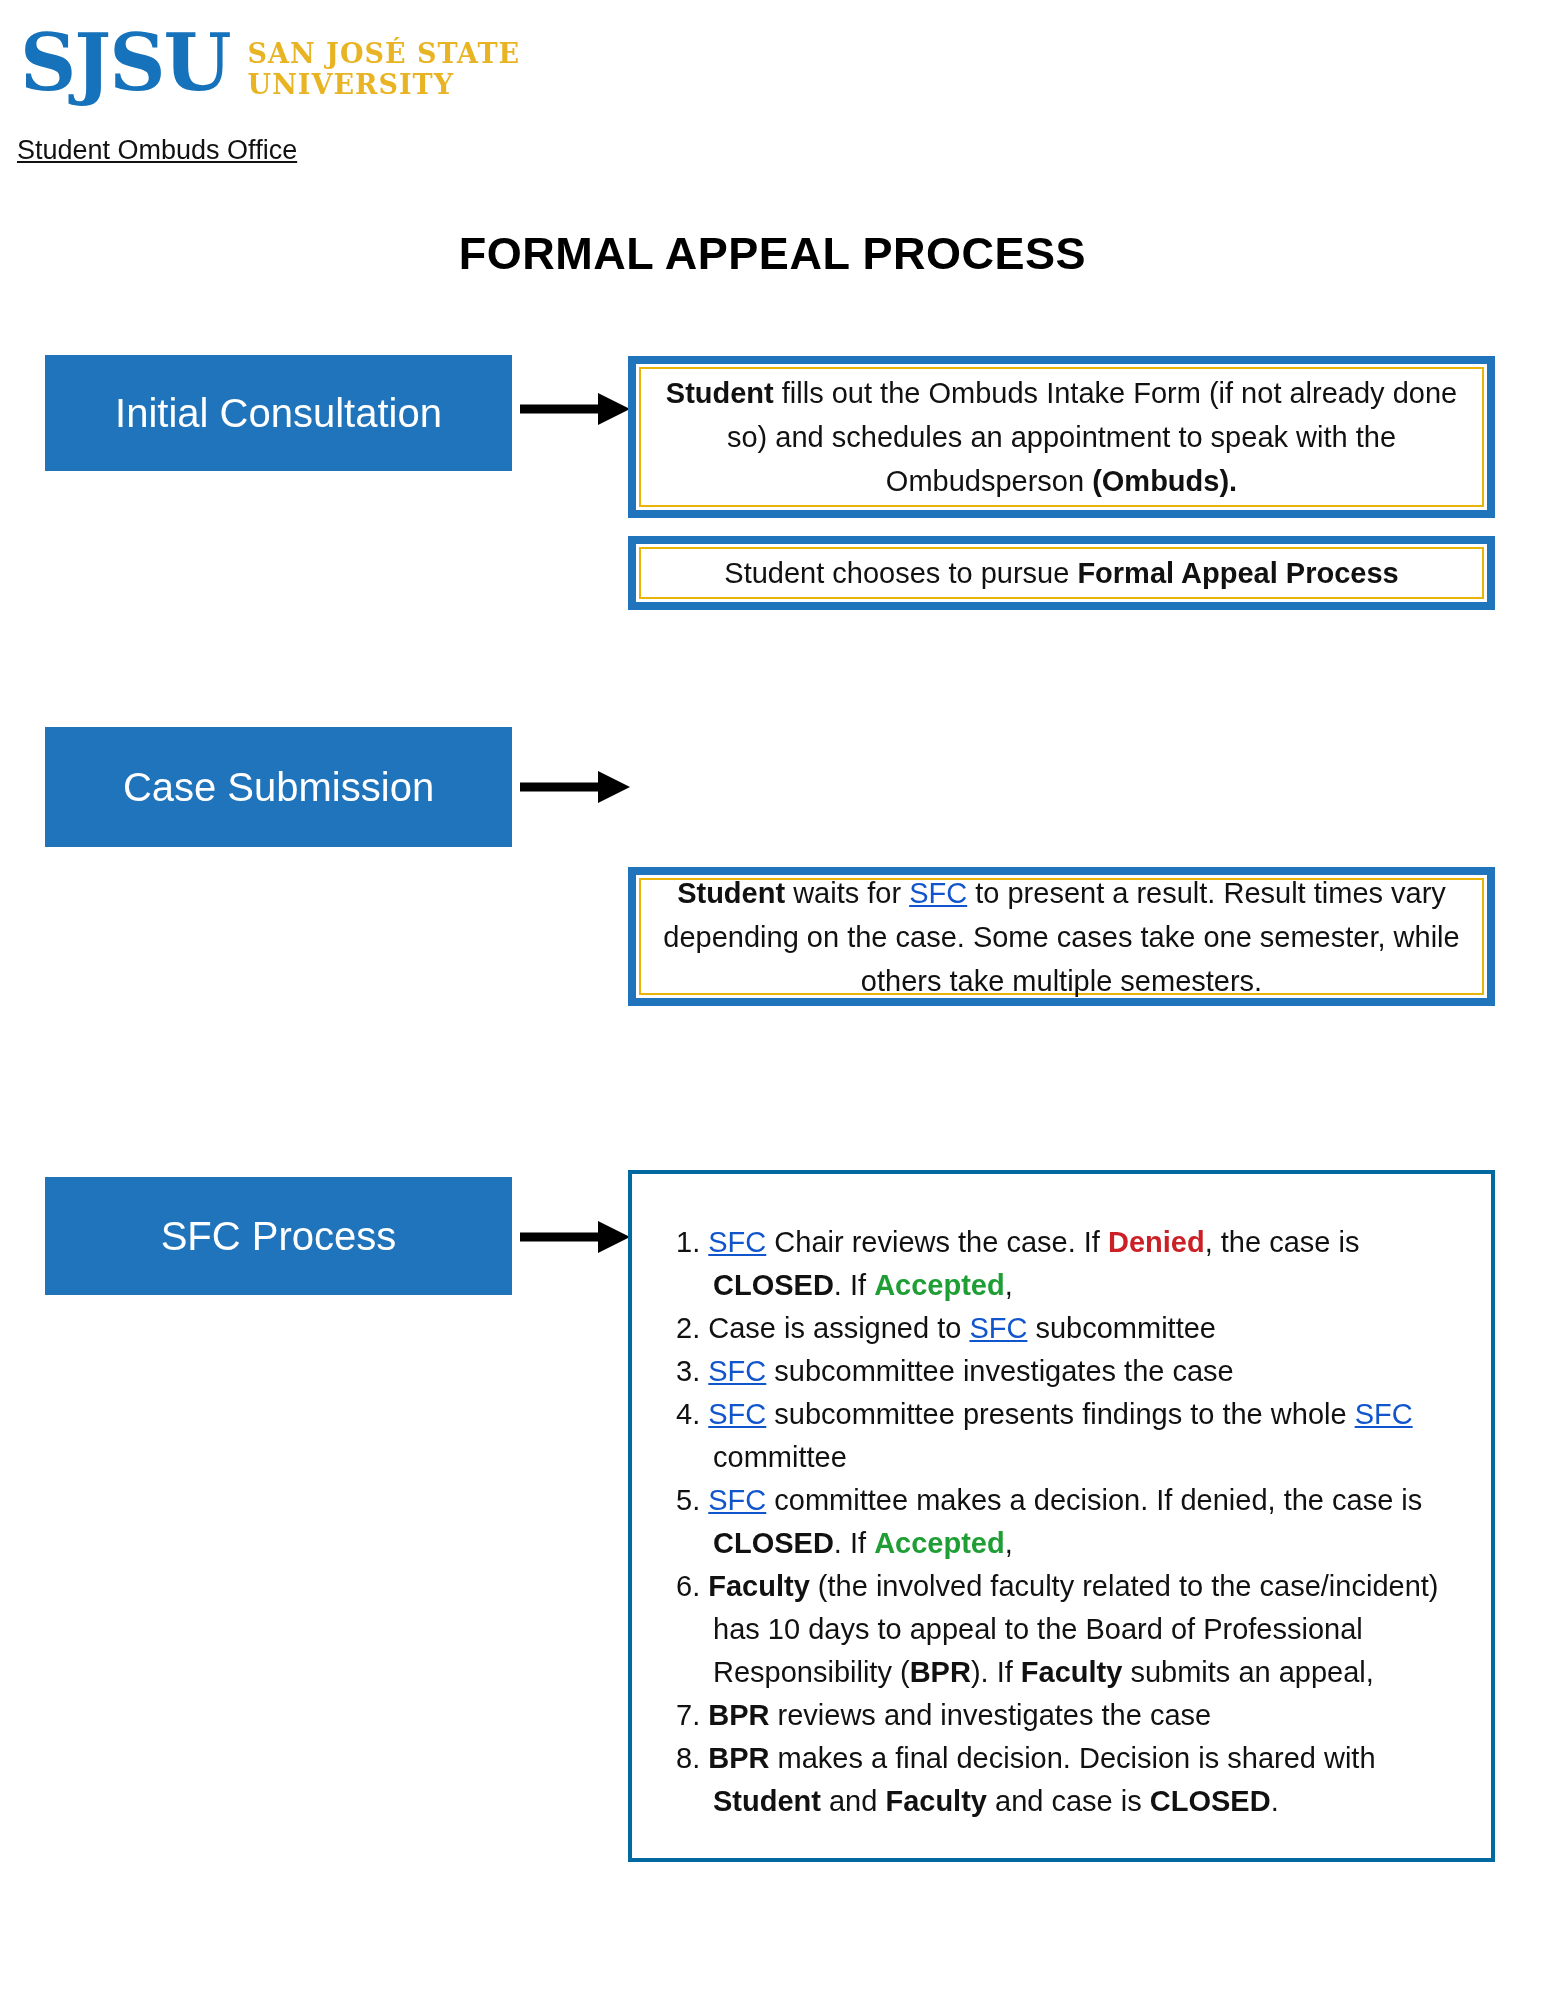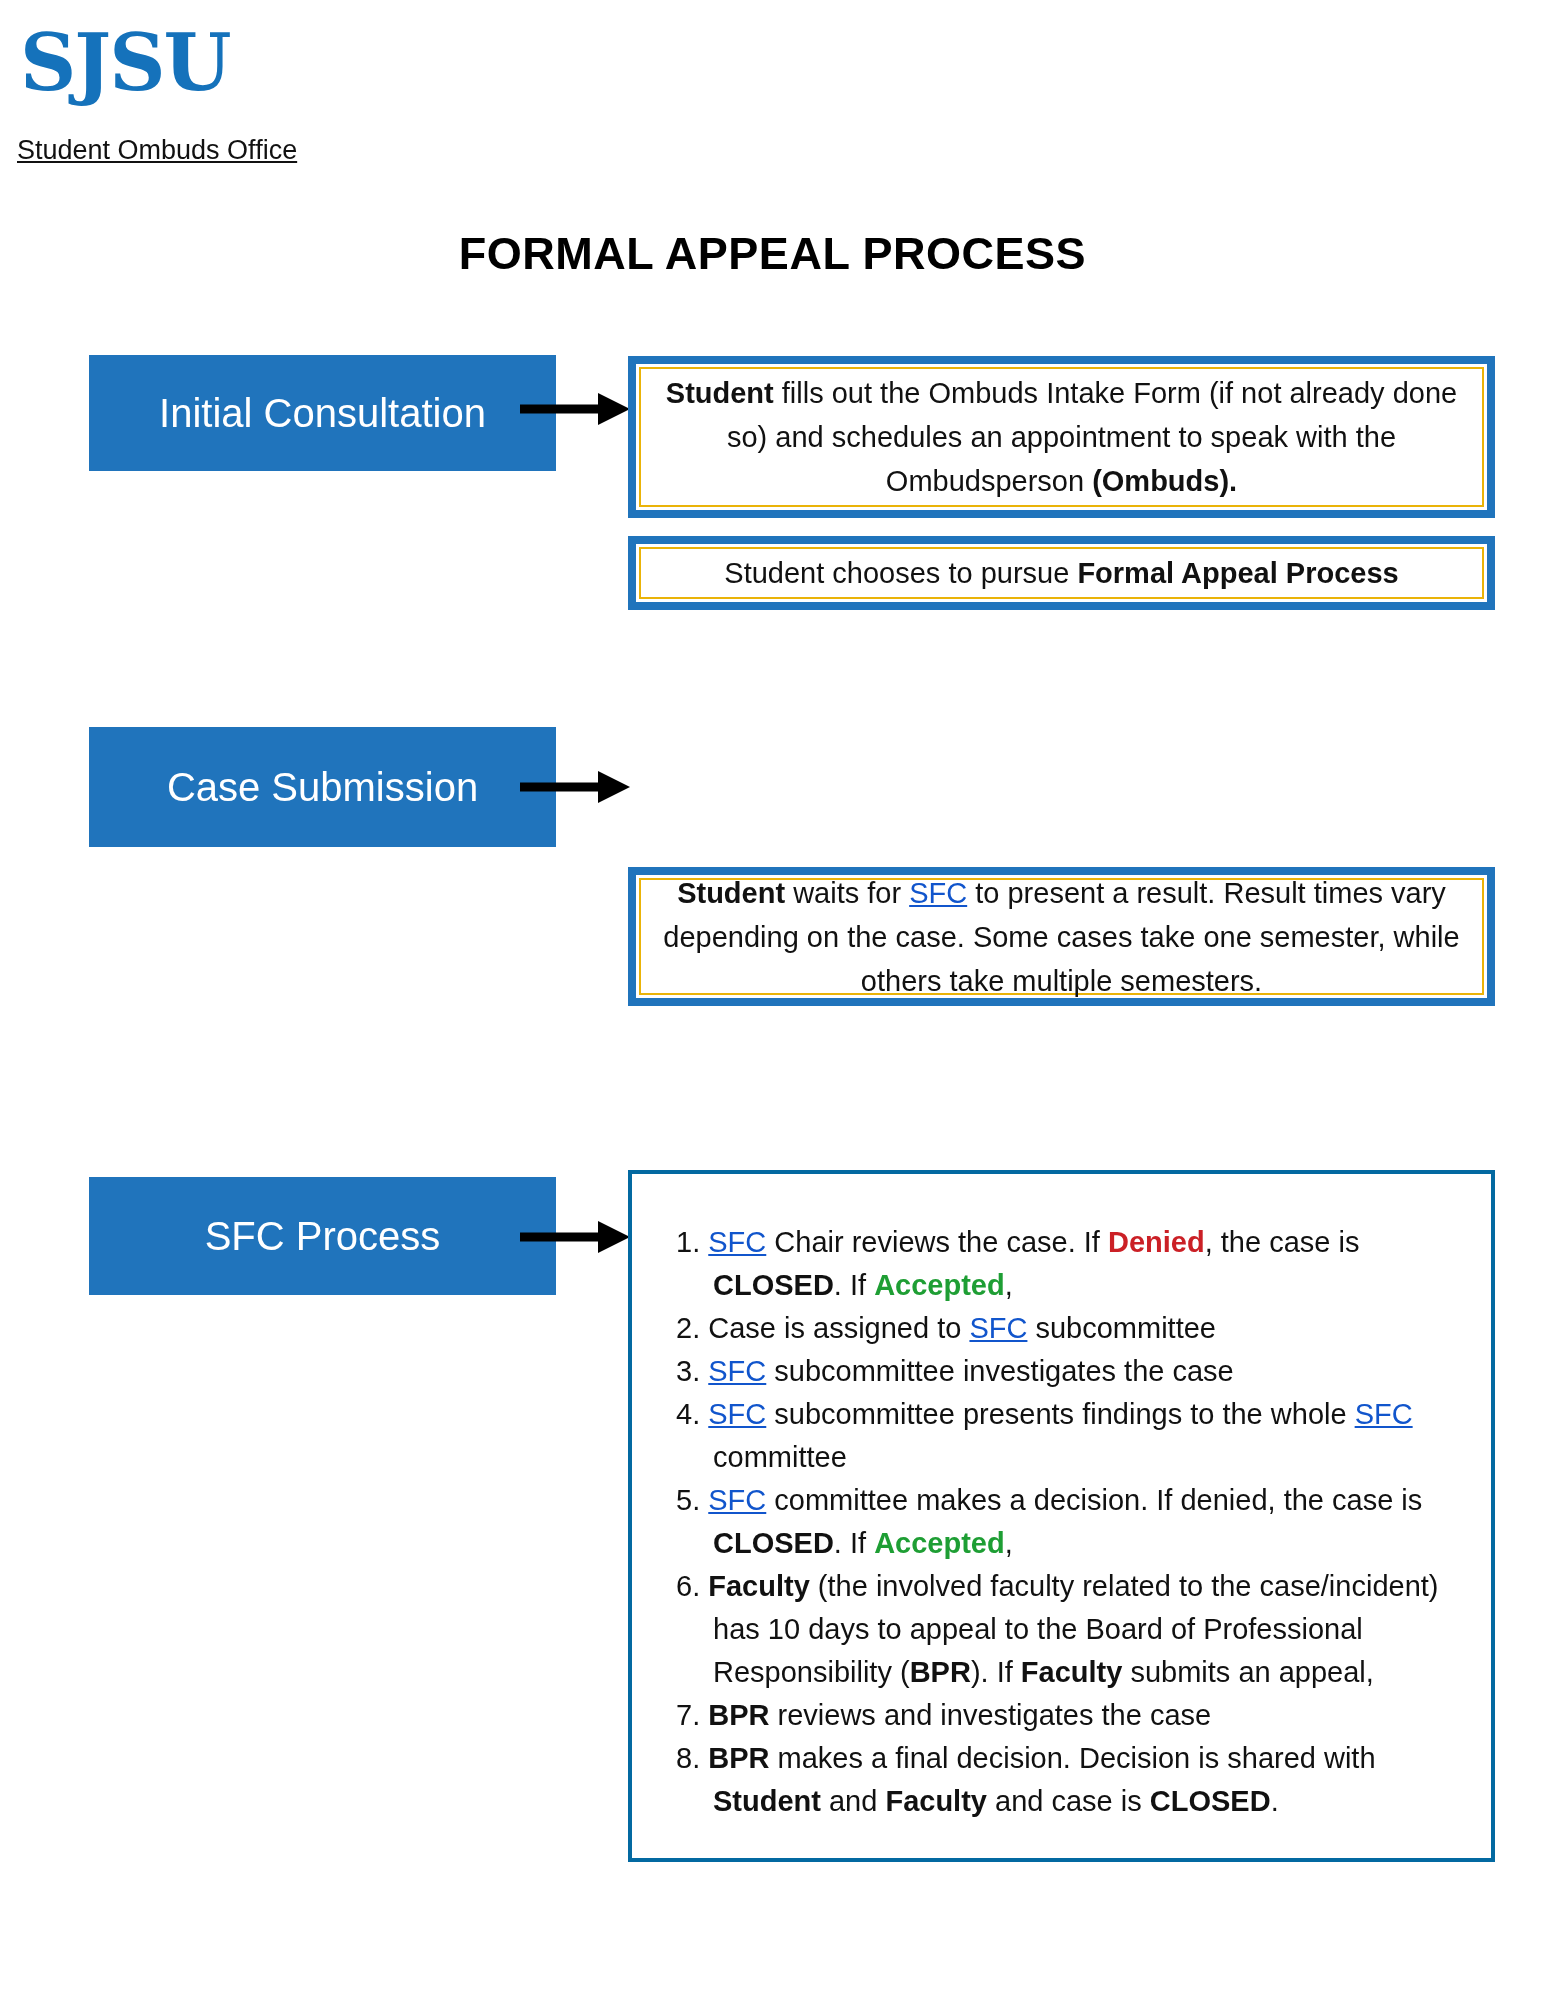--- a/index.html
+++ b/index.html
@@ -8,21 +8,21 @@
 
   
   .logo{position:absolute;left:20px;top:22px;display:flex;align-items:flex-start;}
   .logo-acronym{font-family:"DejaVu Serif",serif;font-weight:bold;font-size:78px;line-height:82px;color:#1572bb;letter-spacing:-2px;}
   .logo-wordmark{margin-left:18px;margin-top:16px;font-family:"DejaVu Serif",serif;font-weight:bold;font-size:27px;line-height:31px;color:#e9b424;letter-spacing:1px;}
   .office{position:absolute;left:17px;top:135px;font-size:27px;color:#111;text-decoration:underline;}
 
   .page-title{position:absolute;left:0;top:228px;width:100%;text-align:center;font-size:45px;font-weight:bold;letter-spacing:.5px;color:#000;}
 
   
-  .label-box{position:absolute;left:45px;width:467px;background:#2074bc;color:#fff;display:flex;align-items:center;justify-content:center;font-size:40px;margin-left:44px;}
+  .label-box{position:absolute;left:45px;width:467px;background:#2074bc;color:#fff;display:flex;align-items:center;justify-content:center;font-size:40px;}
   #lb1{top:355px;height:116px;}
   #lb2{top:727px;height:120px;}
   #lb3{top:1177px;height:118px;}
 
   
   .arrow{position:absolute;left:518px;width:112px;height:36px;}
   #ar1{top:391px;} #ar2{top:769px;} #ar3{top:1219px;}
 
   
   .step-box{position:absolute;left:628px;width:867px;border:8px solid #2074bc;background:#fff;box-sizing:border-box;}
@@ -43,20 +43,24 @@
   .green{color:#1e9e34;}
   a.lnk{color:#1155cc;text-decoration:underline;cursor:pointer;}
 </style>
 </head>
 <body>
 
 <div class="page">
 
   <div class="logo">
     <div class="logo-acronym">SJSU</div>
+    <div class="logo-wordmark">
+      <div>SAN JOSÉ STATE</div>
+      <div>UNIVERSITY</div>
+    </div>
   </div>
   <div class="office">Student Ombuds Office</div>
 
   <div class="page-title">FORMAL APPEAL PROCESS</div>
 
   <div class="label-box" id="lb1">
     <span>Initial Consultation</span>
   </div>
   <svg class="arrow" id="ar1" viewBox="0 0 112 36">
     <line x1="2" y1="18" x2="84" y2="18" stroke="#000" stroke-width="9"></line>

